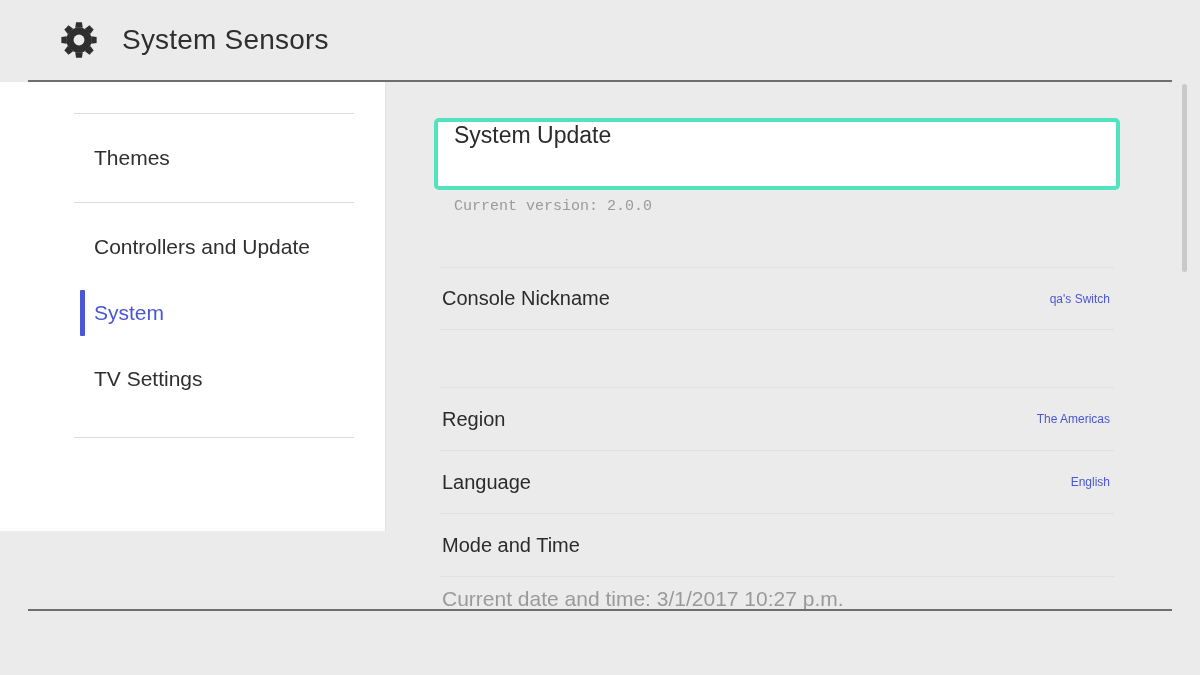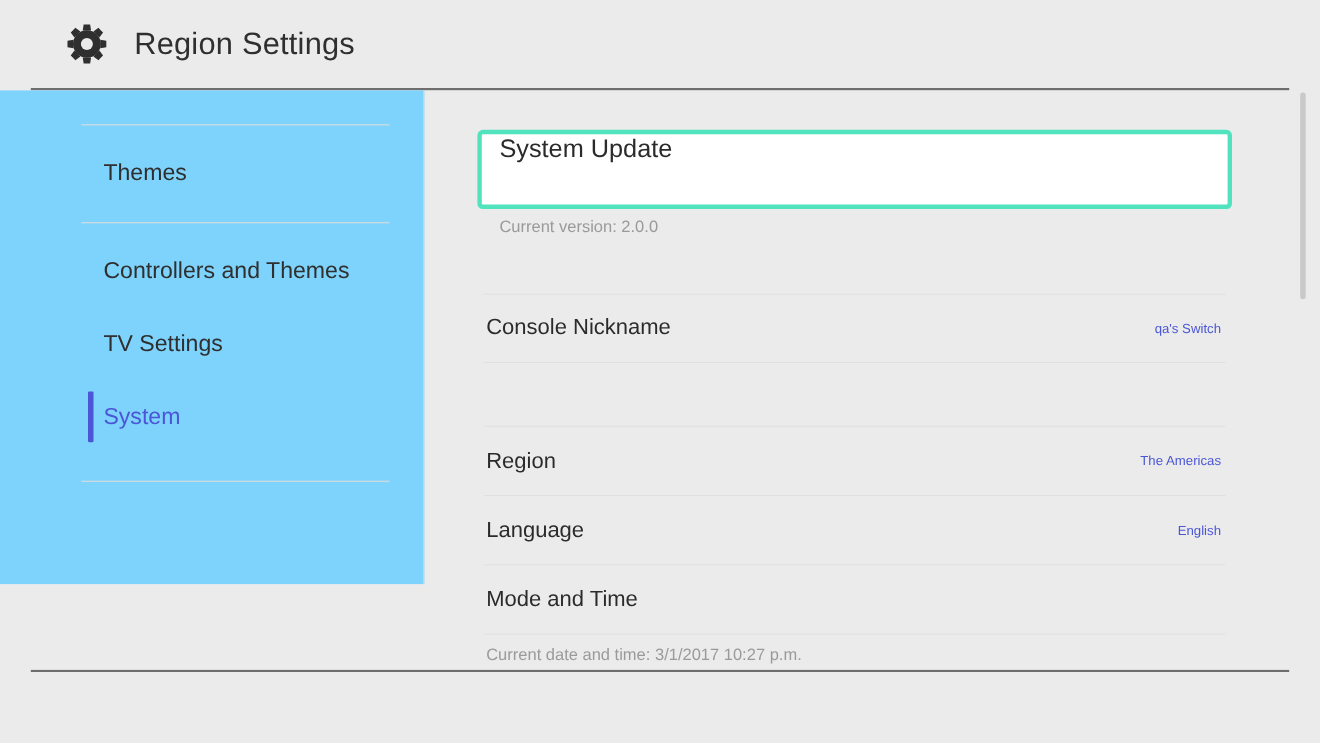--- a/index.html
+++ b/index.html
@@ -54,21 +54,21 @@
     left: 0; top: 82px;
     width: 1200px; height: 527px;
     overflow: hidden;
   }
 
   
   #sidebar {
     position: absolute;
     left: 0; top: 0;
     width: 386px; height: 449px;
-    background: #7dd3fc;
+    background: #ffffff;
     border-right: 1px solid #e2e2e2;
     overflow: hidden;
   }
   .side-scroll {
     position: absolute;
     left: 0; top: -46px;
     width: 386px;
   }
   .side-item {
     height: 66px;
@@ -127,20 +127,21 @@
   .focus-card .lbl {
     font-size: 23px;
     color: #2b2b2b;
   }
   .sub-note {
     position: absolute;
     left: 68px; top: 116px;
     font-size: 15px;
     color: #9a9a9a;
     white-space: nowrap;
+    font-family: Liberation Mono, monospace;
   }
 
   
   .rows {
     position: absolute;
     left: 54px; top: 185px;
     width: 674px;
   }
   .row {
     height: 63px;
@@ -156,21 +157,21 @@
     color: #2b2b2b;
     white-space: nowrap;
   }
   .row .rvalue {
     font-size: 12px;
     color: #4a56d6;
     white-space: nowrap;
   }
   .row.empty { height: 58px; }
   .row-note {
-    font-size: 15px;
+    font-size: 21px;
     color: #9a9a9a;
     padding: 10px 0 0 2px;
     white-space: nowrap;
   }
 
   
   #vscroll {
     position: absolute;
     left: 1182px; top: 84px;
     width: 5px; height: 188px;
@@ -203,44 +204,44 @@
       <path d="M8 50 L8 43 L21 41 L21 59 L8 57 Z"></path>
       <path d="M92 50 L92 57 L79 59 L79 41 L92 43 Z"></path>
       <path d="M20 20 L25 15 L36 23 L23 36 L15 25 Z"></path>
       <path d="M80 80 L75 85 L64 77 L77 64 L85 75 Z"></path>
       <path d="M80 20 L85 25 L77 36 L64 23 L75 15 Z"></path>
       <path d="M20 80 L15 75 L23 64 L36 77 L25 85 Z"></path>
       <circle cx="50" cy="50" r="30"></circle>
     </g>
     <circle cx="50" cy="50" r="13" fill="#ebebeb"></circle>
   </svg>
-  <div class="title">Region Settings</div>
+  <div class="title">System Sensors</div>
 </div>
 <div class="hdr-rule"></div>
 
 <div id="content">
 
   <div id="sidebar">
     <div class="side-scroll">
       <div class="side-item">
         
       </div>
       <div class="side-sep"></div>
       <div class="side-item">
         <span>Themes</span>
       </div>
       <div class="side-sep"></div>
       <div class="side-item">
-        <span>Controllers and Themes</span>
-      </div>
-      <div class="side-item">
-        <span>TV Settings</span>
+        <span>Controllers and Update</span>
       </div>
       <div class="side-item selected">
         <span>System</span>
+      </div>
+      <div class="side-item">
+        <span>TV Settings</span>
       </div>
       <div class="side-gap"></div>
       <div class="side-sep"></div>
     </div>
   </div>
 
   <div id="main">
     <div class="main-inner">
 
       <div class="focus-card">

